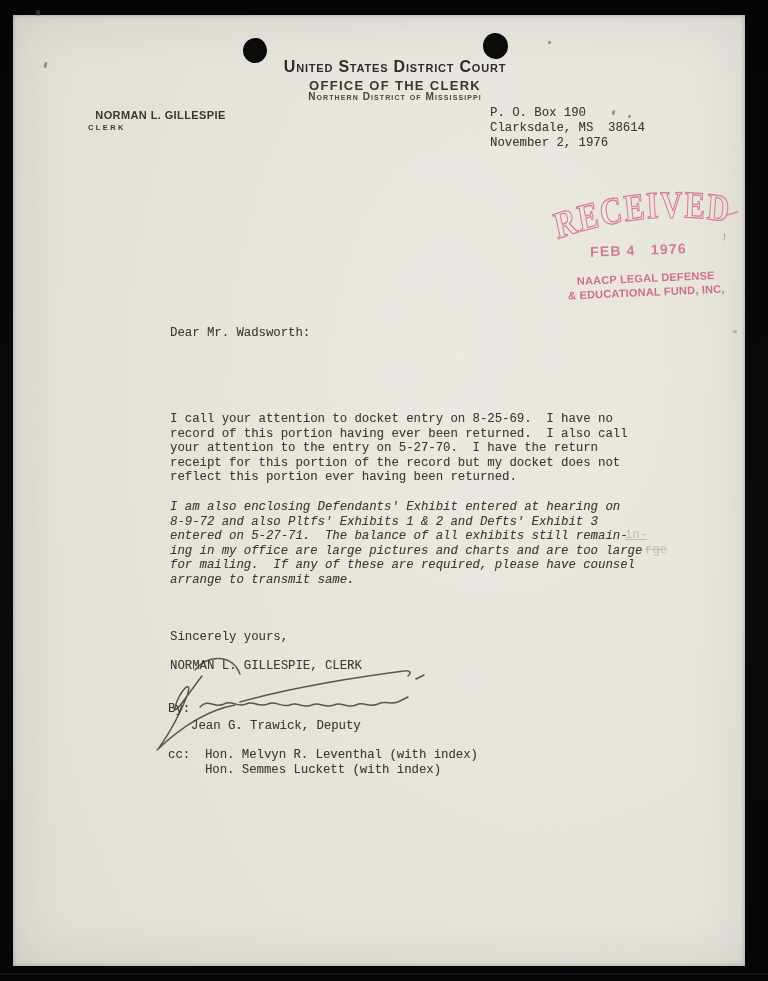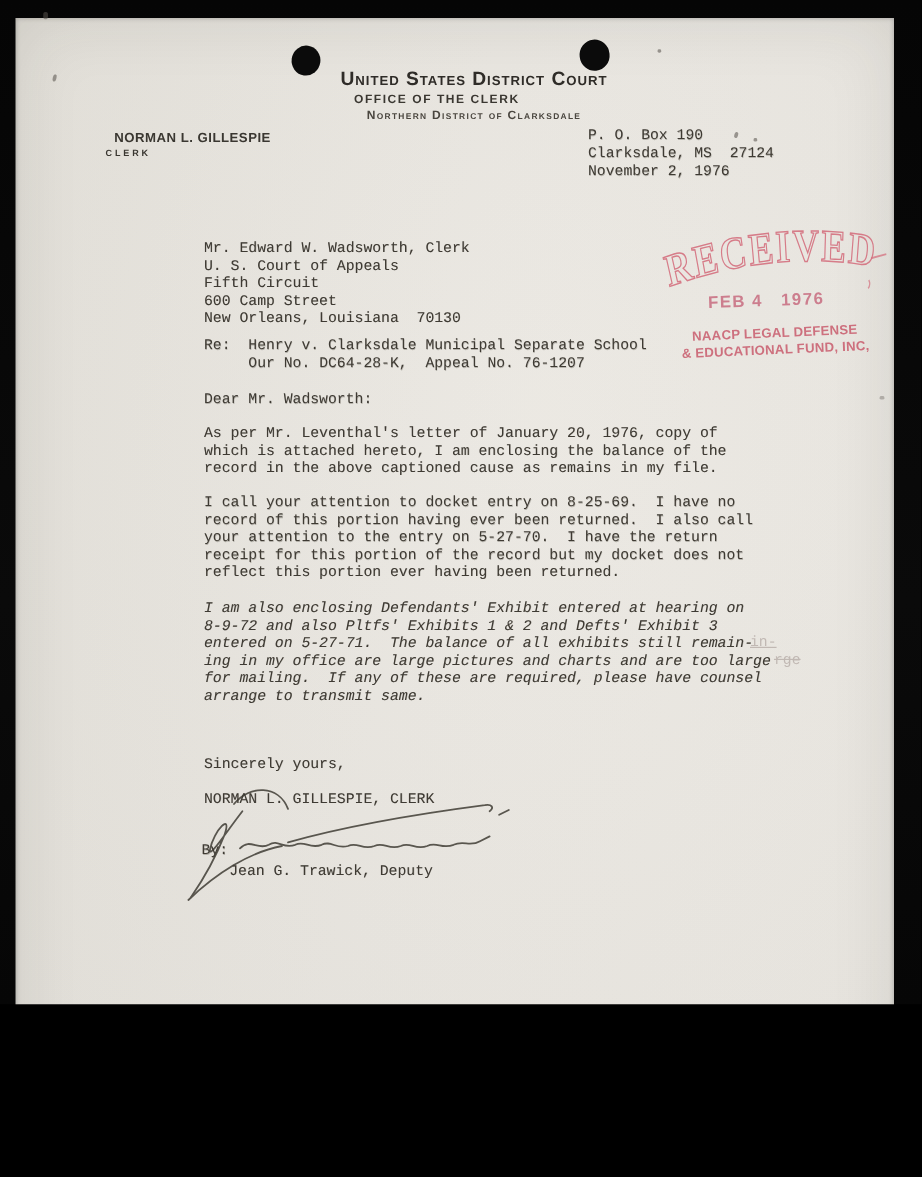--- a/index.html
+++ b/index.html
@@ -1,17 +1,17 @@
 <!DOCTYPE html>
 <html><head>
 <meta charset="utf-8">
 <style>
   html,body{margin:0;padding:0;background:#000;}
   .page{
-    position:relative;width:768px;height:837px;overflow:hidden;
+    position:relative;width:768px;height:981px;overflow:hidden;
     background:linear-gradient(180deg,#050505 0%,#0a0a0a 60%,#060606 100%);
     font-family:"Liberation Sans",sans-serif;
   }
   .abs{position:absolute;}
   .paper{
     left:13px;top:15px;width:732px;height:951px;
     background:
       radial-gradient(ellipse at 60% 35%, rgba(255,255,255,0.05), rgba(0,0,0,0.035)),
       linear-gradient(100deg,#e7e4dd 0%,#eae7e1 45%,#ece9e3 100%);
     box-shadow:inset 0 0 55px rgba(40,35,25,0.10), inset 0 0 4px rgba(0,0,0,0.25);
@@ -21,22 +21,22 @@
     font-family:"Liberation Mono","DejaVu Sans Mono",monospace;
     font-size:12.3px;line-height:14.55px;color:#3e3a33;
     white-space:pre-wrap;
     text-shadow:0.3px 0.3px 0 rgba(62,58,51,0.30);
   }
   .court-name{
     font-size:16px;font-weight:bold;font-variant:small-caps;
     letter-spacing:0.8px;text-align:center;color:#2f2c28;
   }
   .office-line{
-    font-size:10px;font-weight:bold;letter-spacing:1.3px;
-    text-align:left;color:#3a3731;
+    font-size:13px;font-weight:bold;letter-spacing:1.3px;
+    text-align:center;color:#3a3731;
   }
   .district-line{
     font-size:10px;font-weight:bold;font-variant:small-caps;
     letter-spacing:1.1px;text-align:center;color:#4a463f;
   }
   .clerk-name{font-size:11px;font-weight:bold;letter-spacing:0.4px;text-align:center;color:#3a3731;}
   .clerk-title{font-size:7.5px;font-weight:bold;letter-spacing:2.4px;text-align:left;color:#3a3731;}
   .stamp-date{
     font-size:14px;font-weight:bold;letter-spacing:1.2px;color:#c97083;
     opacity:0.88;transform:rotate(-2deg);white-space:pre;
@@ -60,56 +60,46 @@
 
 <div class="page">
 
   <div class="abs paper"></div>
 
   <div class="abs hole" style="left:243px;top:38px;width:24px;height:25px;transform:rotate(8deg);"></div>
   <div class="abs hole" style="left:483px;top:33px;width:25px;height:26px;transform:rotate(-6deg);"></div>
 
   <div class="abs court-name" style="left:245px;top:58px;width:300px;">United States District Court</div>
   <div class="abs office-line" style="left:295px;top:78px;width:200px;">OFFICE OF THE CLERK</div>
-  <div class="abs district-line" style="left:270px;top:91px;width:250px;">Northern District of Clarksdale</div>
+  <div class="abs district-line" style="left:270px;top:91px;width:250px;">Northern District of Mississippi</div>
   <div class="abs clerk-name" style="left:88px;top:109px;width:145px;">NORMAN L. GILLESPIE</div>
   <div class="abs clerk-title" style="left:88px;top:123px;width:145px;">CLERK</div>
 
   <div class="abs mono" style="left:490px;top:106px;">P. O. Box 190</div>
-  <div class="abs mono" style="left:490px;top:121px;">Clarksdale, MS  27124</div>
+  <div class="abs mono" style="left:490px;top:121px;">Clarksdale, MS  38614</div>
   <div class="abs mono" style="left:490px;top:136px;">November 2, 1976</div>
 
   <svg class="abs" style="left:552px;top:192px;transform:rotate(-2deg);" width="190" height="54" viewBox="0 0 236 54" preserveAspectRatio="none">
     <defs>
         <path id="rcvArc" d="M 6,44 Q 112,16 214,32"></path>
       </defs>
     <text font-family="Liberation Serif, DejaVu Serif, serif" font-size="38" font-weight="bold" fill="none" stroke="#d4707f" stroke-width="1.2" opacity="0.9" letter-spacing="2">
       <textPath href="#rcvArc">RECEIVED</textPath>
     </text>
     <path d="M 216,26 l 16,-3" stroke="#d4707f" stroke-width="1.6" opacity="0.75" fill="none"></path>
     <path d="M 213,44 q 2,4 -1,7" stroke="#d4707f" stroke-width="1.4" opacity="0.7" fill="none"></path>
   </svg>
   <div class="abs stamp-date" style="left:590px;top:242px;">FEB 4   1976</div>
   <div class="abs stamp-org" style="left:560px;top:271px;">NAACP LEGAL DEFENSE
 &amp; EDUCATIONAL FUND, INC,</div>
 
-  <div class="abs mono" style="left:170px;top:200px;">Mr. Edward W. Wadsworth, Clerk
-U. S. Court of Appeals
-Fifth Circuit
-600 Camp Street
-New Orleans, Louisiana  70130</div>
 
-  <div class="abs mono" style="left:170px;top:281px;">Re:  Henry v. Clarksdale Municipal Separate School
-     Our No. DC64-28-K,  Appeal No. 76-1207</div>
 
   <div class="abs mono" style="left:170px;top:326px;">Dear Mr. Wadsworth:</div>
 
-  <div class="abs mono" style="left:170px;top:354px;">As per Mr. Leventhal's letter of January 20, 1976, copy of
-which is attached hereto, I am enclosing the balance of the
-record in the above captioned cause as remains in my file.</div>
   <div class="abs mono" style="left:170px;top:412px;">I call your attention to docket entry on 8-25-69.  I have no
 record of this portion having ever been returned.  I also call
 your attention to the entry on 5-27-70.  I have the return
 receipt for this portion of the record but my docket does not
 reflect this portion ever having been returned.</div>
   <div class="abs mono" style="left:170px;top:500px;font-style:italic;">I am also enclosing Defendants' Exhibit entered at hearing on
 8-9-72 and also Pltfs' Exhibits 1 &amp; 2 and Defts' Exhibit 3
 entered on 5-27-71.  The balance of all exhibits still remain-
 ing in my office are large pictures and charts and are too large
 for mailing.  If any of these are required, please have counsel
@@ -128,20 +118,22 @@
       <path d="M 17,102 C 40,80 68,62 95,57"></path>
       <path d="M 60,59 C 68,50 75,61 84,56 C 92,51 96,60 106,56 C 114,52 118,60 128,56 C 136,52 140,60 150,57 C 158,53 162,61 172,57 C 180,53 184,61 194,57 C 202,53 206,61 216,57 C 224,53 228,60 238,56 C 246,52 252,58 260,53 L 268,49"></path>
       <path d="M 100,54 C 150,40 218,29 264,23 C 270,22 272,25 268,28"></path>
       <path d="M 276,31 l 8,-4"></path>
     </g>
   </svg>
 
   <div class="abs mono" style="left:168px;top:702px;">By:</div>
   <div class="abs mono" style="left:191px;top:719px;">Jean G. Trawick, Deputy</div>
 
+  <div class="abs mono" style="left:168px;top:748px;">cc:  Hon. Melvyn R. Leventhal (with index)
+     Hon. Semmes Luckett (with index)</div>
 
   <div class="abs speck" style="left:36px;top:10px;width:4px;height:6px;"></div>
   <div class="abs speck" style="left:44px;top:62px;width:3px;height:6px;transform:rotate(15deg);"></div>
   <div class="abs speck" style="left:548px;top:41px;width:3px;height:3px;"></div>
   <div class="abs speck" style="left:612px;top:110px;width:3px;height:5px;transform:rotate(18deg);"></div>
   <div class="abs speck" style="left:628px;top:115px;width:3px;height:3px;"></div>
   <div class="abs speck" style="left:733px;top:330px;width:4px;height:3px;opacity:0.35;"></div>
   <div class="abs" style="left:0px;top:973px;width:768px;height:2px;background:#222;opacity:0.6;"></div>
 
 </div>

